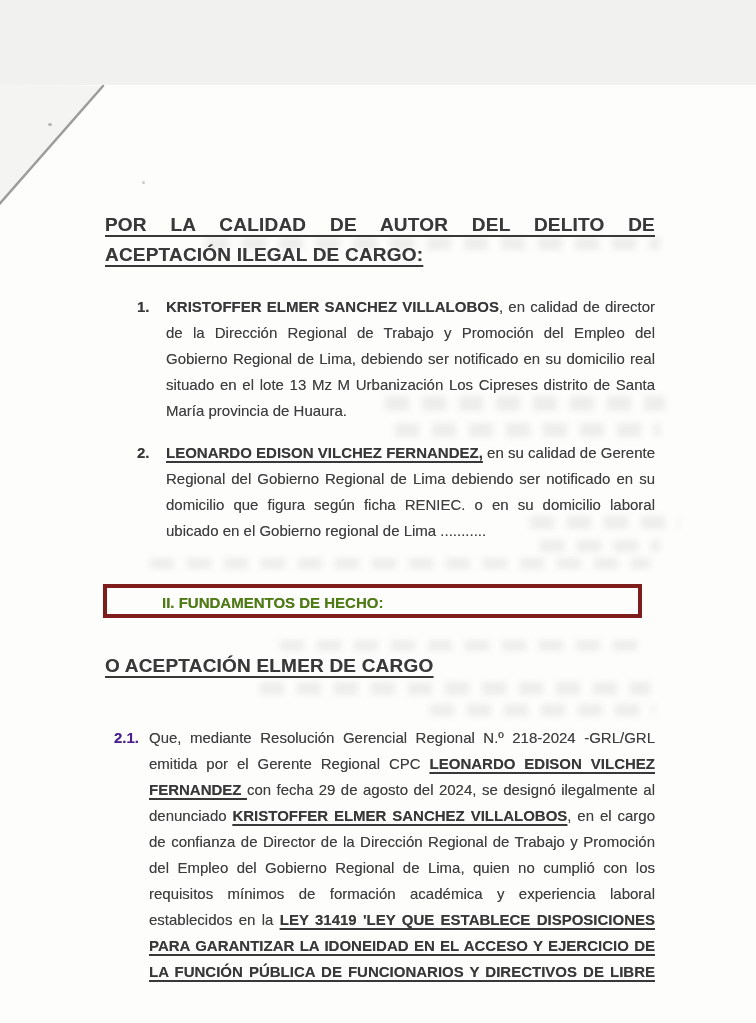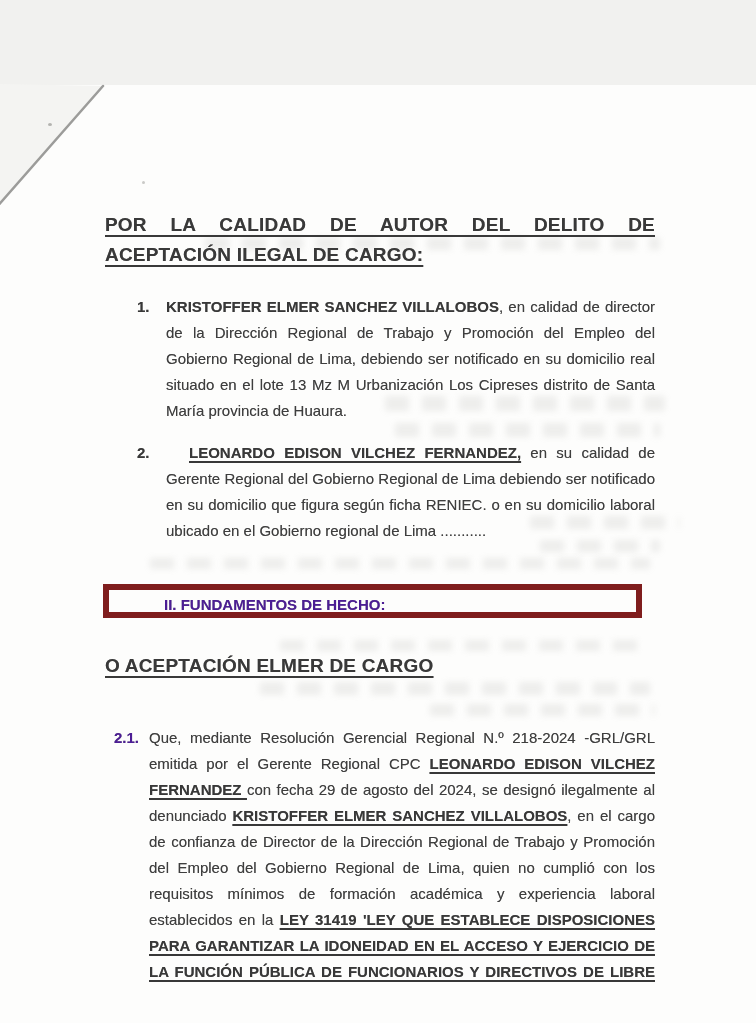--- a/index.html
+++ b/index.html
@@ -63,28 +63,28 @@
     font-size:15px; line-height:26px; text-align:justify;
   }
   .party { padding-left:61px; position:absolute; }
   .party .num { position:absolute; left:32px; top:0; font-weight:bold; color:#383838; }
   #party-1 { top:294px; }
   #party-2 { top:440px; }
 
   .name-bold { font-weight:bold; color:#383838; }
   .name-bold-u {
     font-weight:bold; color:#383838;
-    text-decoration:underline; text-decoration-thickness:2px; text-underline-offset:3px;margin-left:23px;
+    text-decoration:underline; text-decoration-thickness:2px; text-underline-offset:3px;
   }
 
   .boxed {
     position:absolute; left:103px; top:584px; width:539px; height:34px;
-    border:6px solid #7f1d1d;
+    border:4px solid #7f1d1d;
     padding-left:55px; line-height:29px;
-    font-weight:bold; font-size:15px; color:#4c1d95;
+    font-weight:bold; font-size:15px; color:#4d7c0f;
   }
 
   #fact-2-1 {
     top:725px; padding-left:44px; position:absolute;
     text-align:justify; text-align-last:justify;
   }
   #fact-2-1 .num { position:absolute; left:9px; top:0; font-weight:bold; color:#4c1d95; }
   .law-u {
     font-weight:bold; color:#383838;
     text-decoration:underline; text-decoration-thickness:2px; text-underline-offset:3px;

